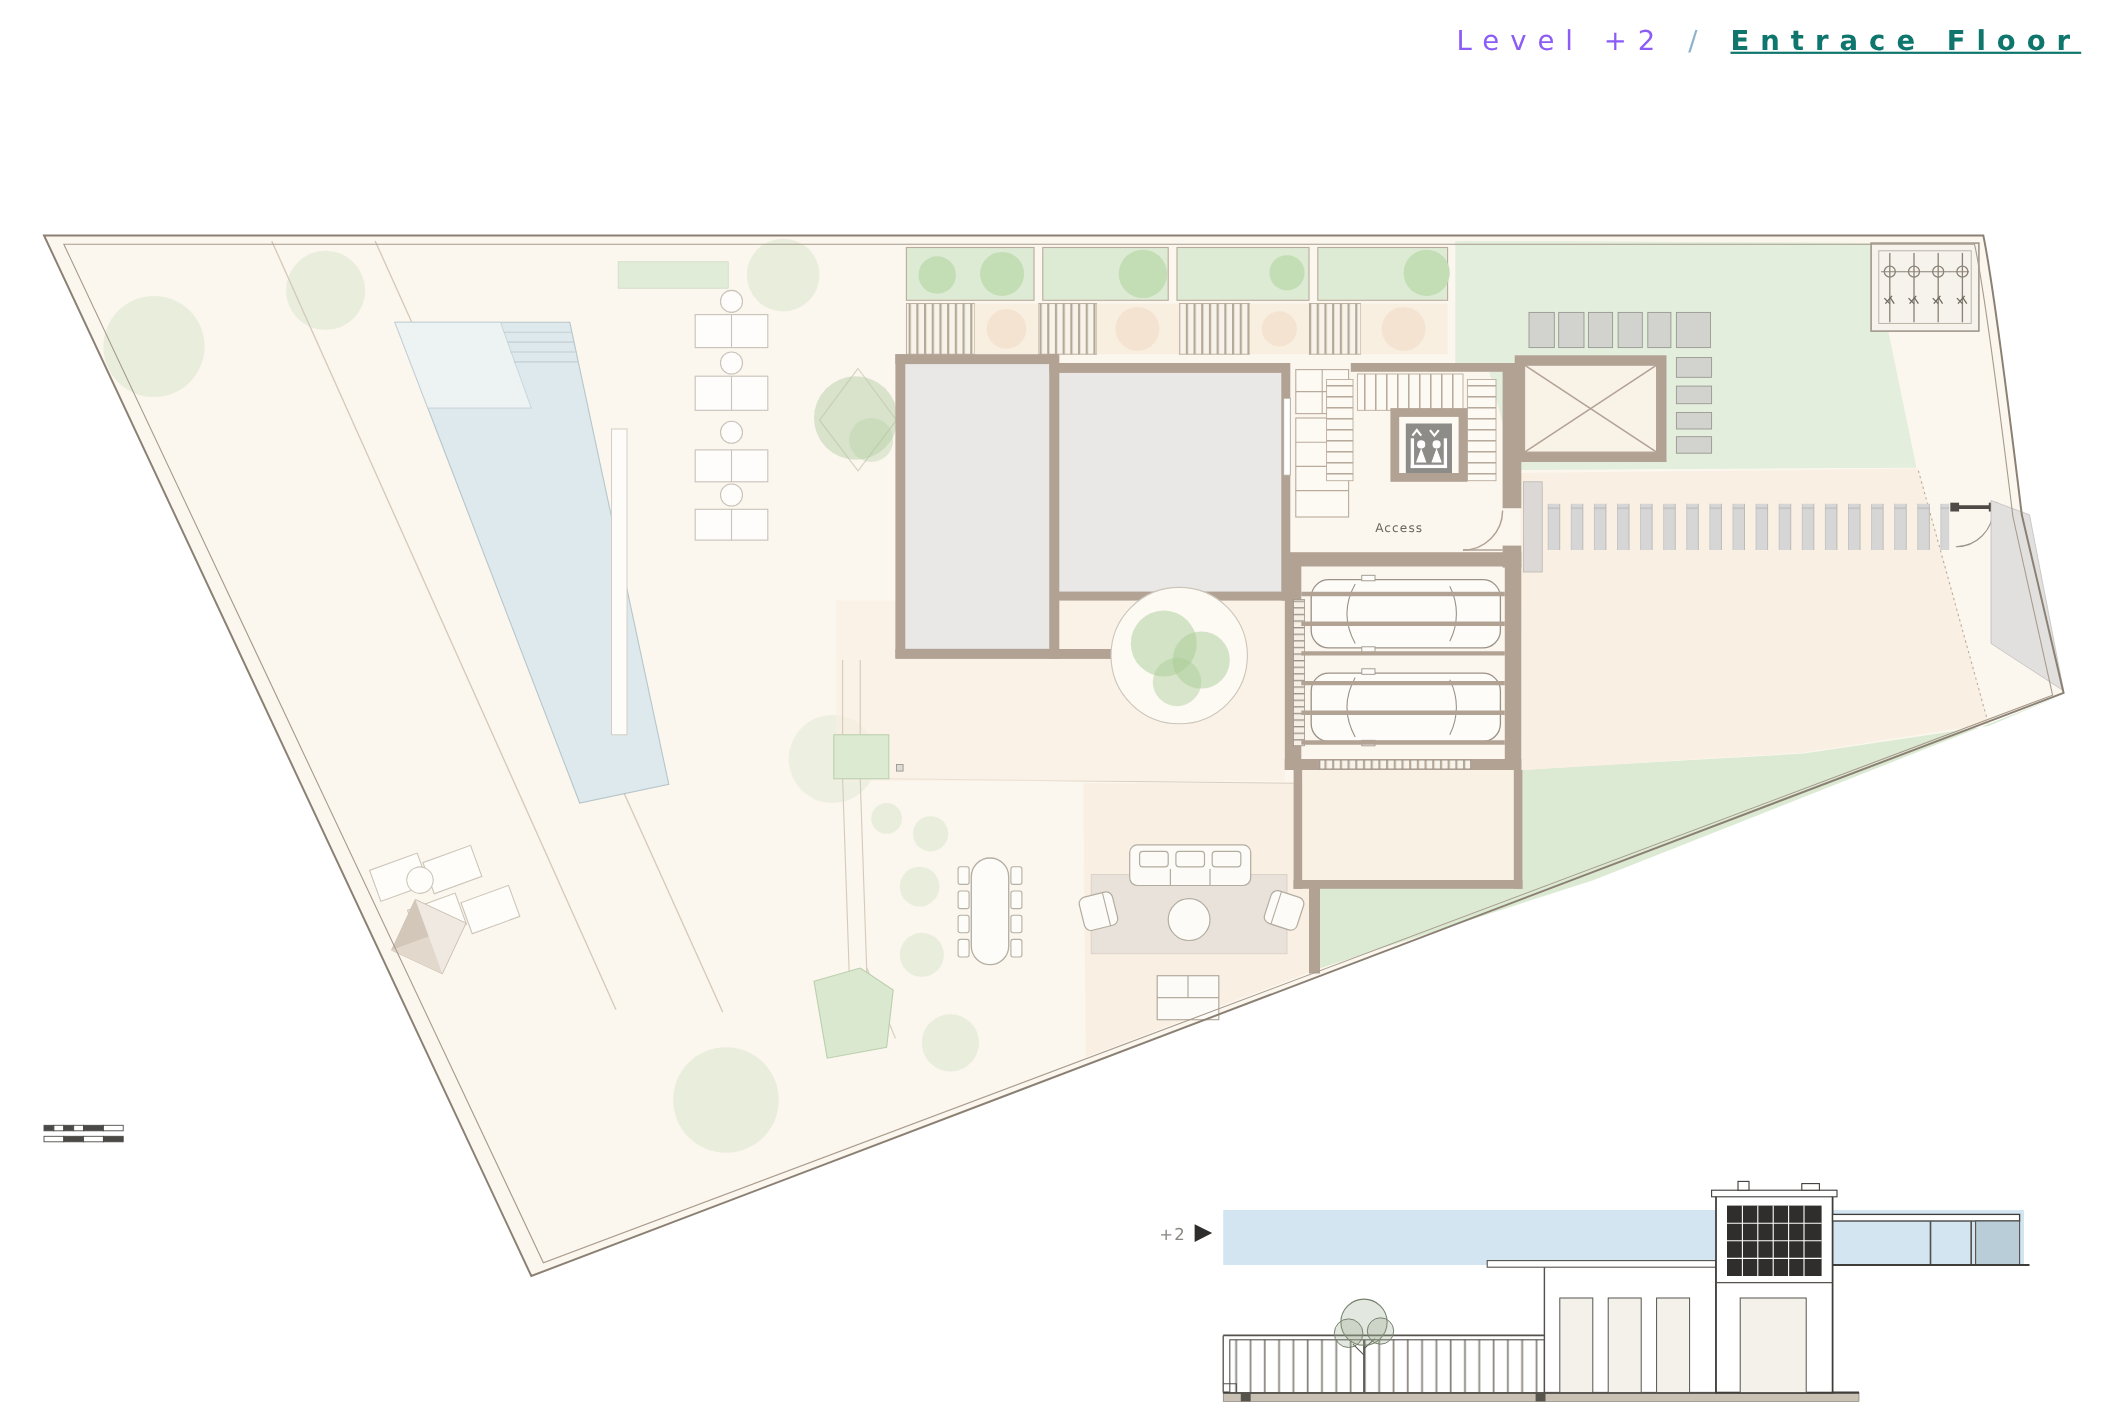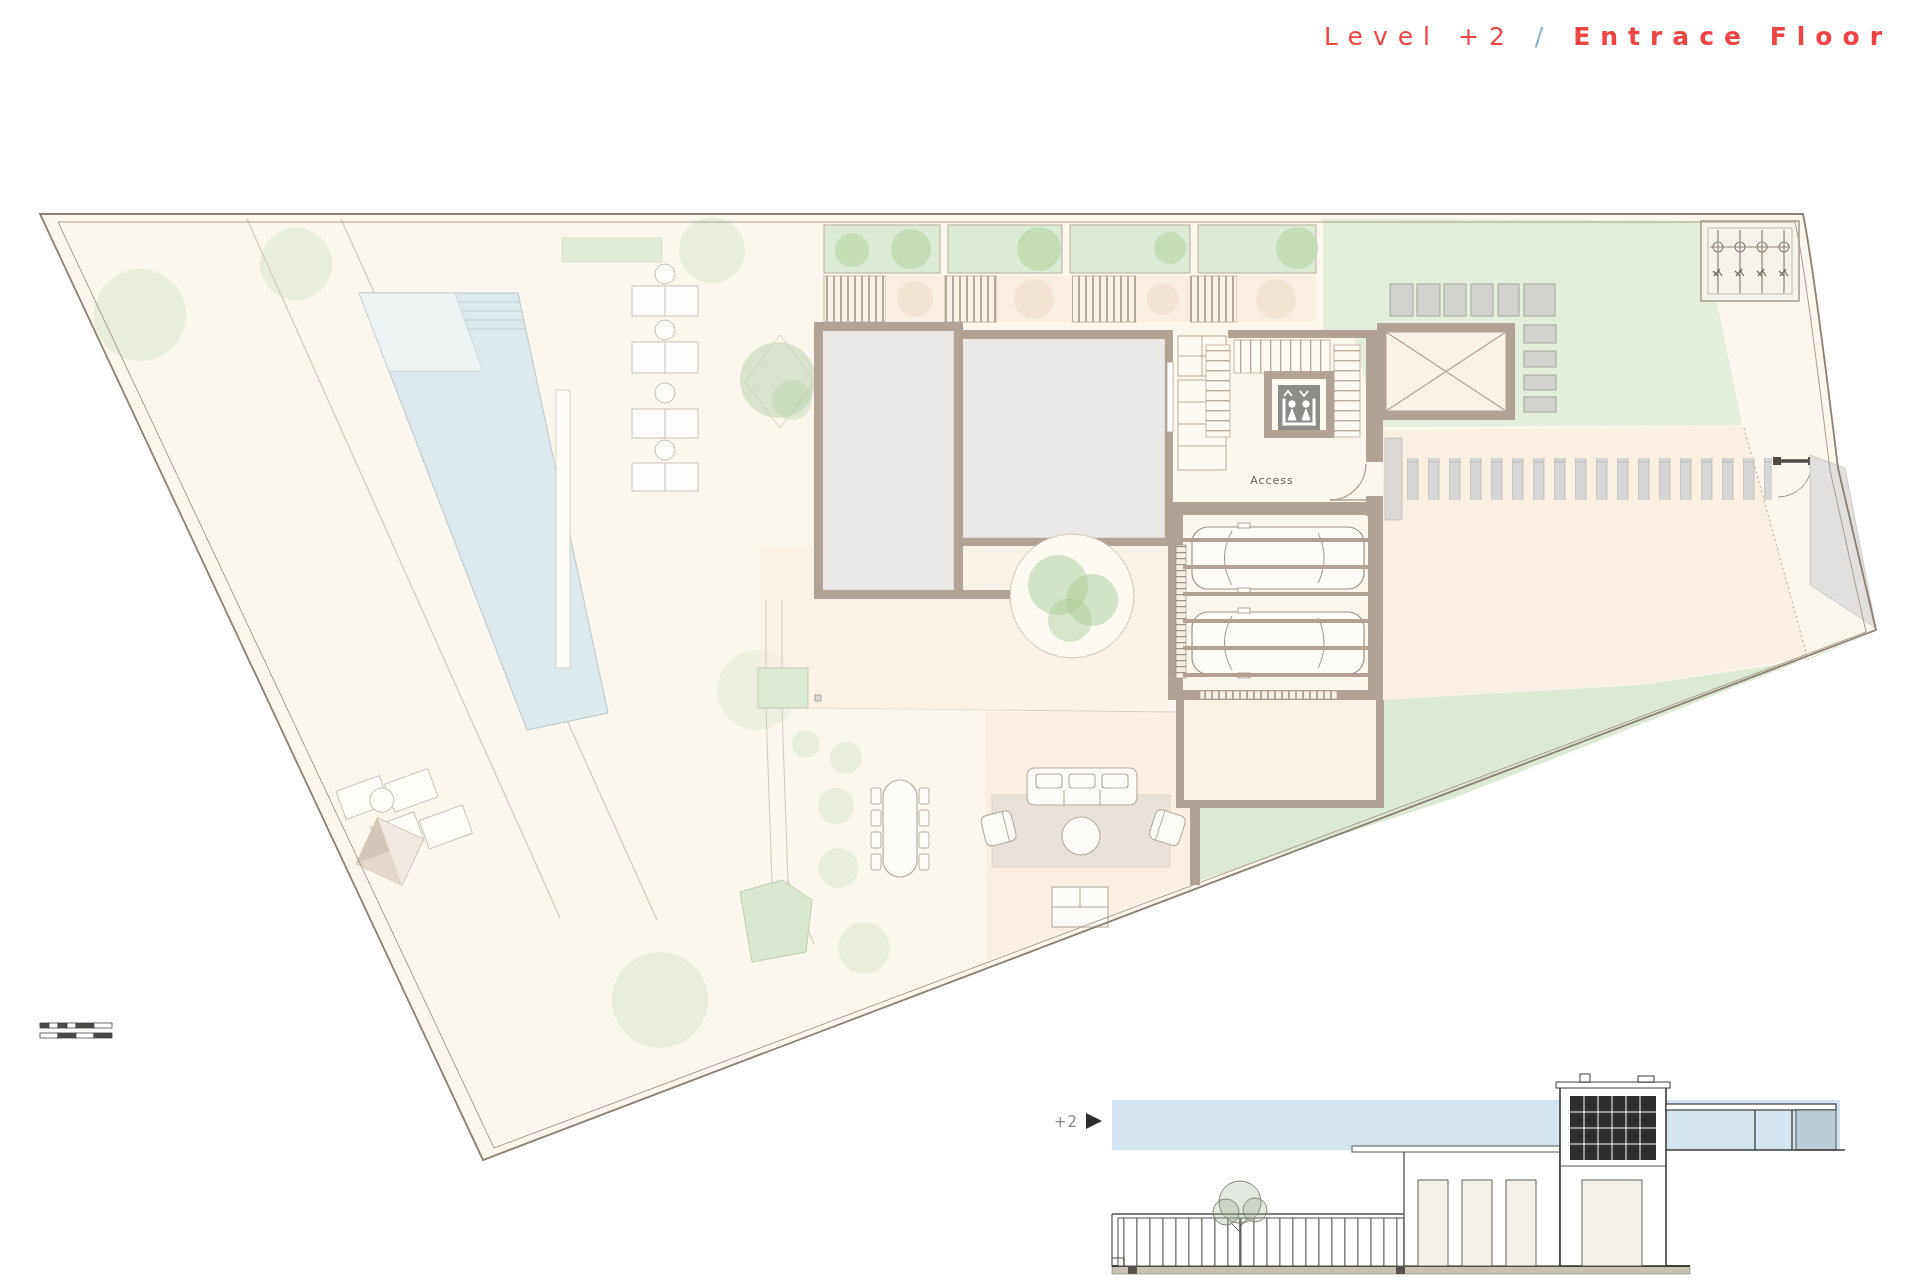--- a/index.html
+++ b/index.html
@@ -1,23 +1,23 @@
 <!DOCTYPE html>
 <html><head>
 <meta charset="utf-8">
 <style>
   html,body{margin:0;padding:0;background:#ffffff;}
   #stage{position:relative;width:1920px;height:1280px;background:#ffffff;overflow:hidden;
          font-family:"DejaVu Sans","Liberation Sans",sans-serif;}
   #plan-svg{position:absolute;left:0;top:0;}
   #title-bar{position:absolute;top:22px;right:28px;font-size:25px;letter-spacing:10px;
              white-space:nowrap;font-family:"DejaVu Sans","Liberation Sans",sans-serif;}
-  #title-bar .t-level{color:#ef4444;}
+  #title-bar .t-level{color:#8b5cf6;}
   #title-bar .t-slash{color:#8fb3cd;padding:0 2px;}
-  #title-bar .t-name{color:#ef4444;font-weight:bold;}
+  #title-bar .t-name{color:#0f766e;font-weight:bold;text-decoration:underline;}
   text{font-family:"DejaVu Sans","Liberation Sans",sans-serif;}
 </style>
 </head>
 <body>
 
 <div id="stage">
 
   <div id="title-bar">
     <span class="t-level">Level +2</span>
     <span class="t-slash">/</span>

